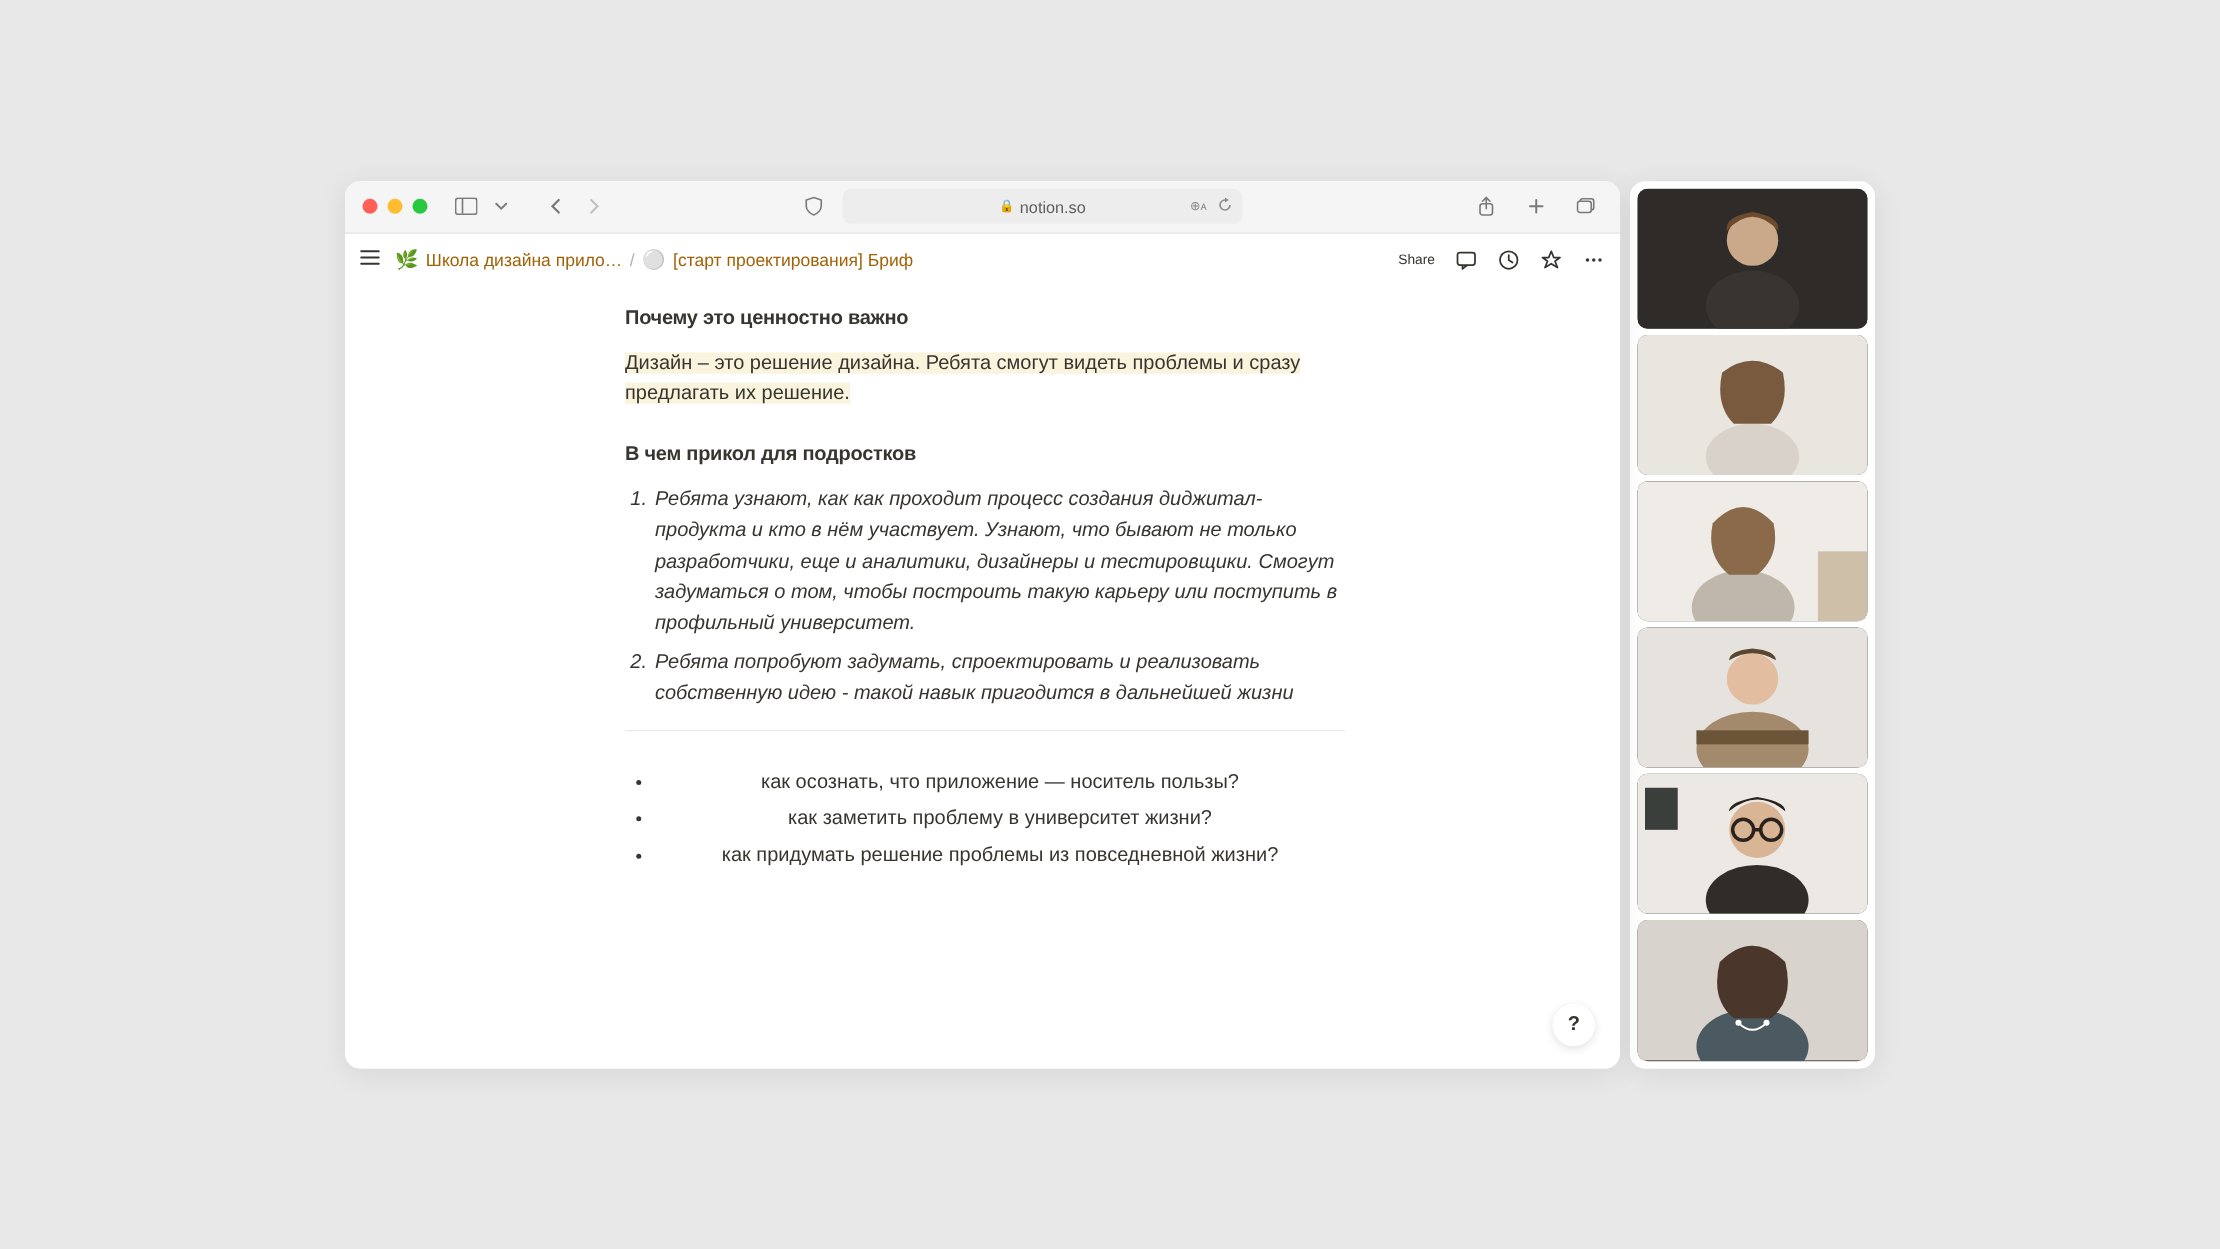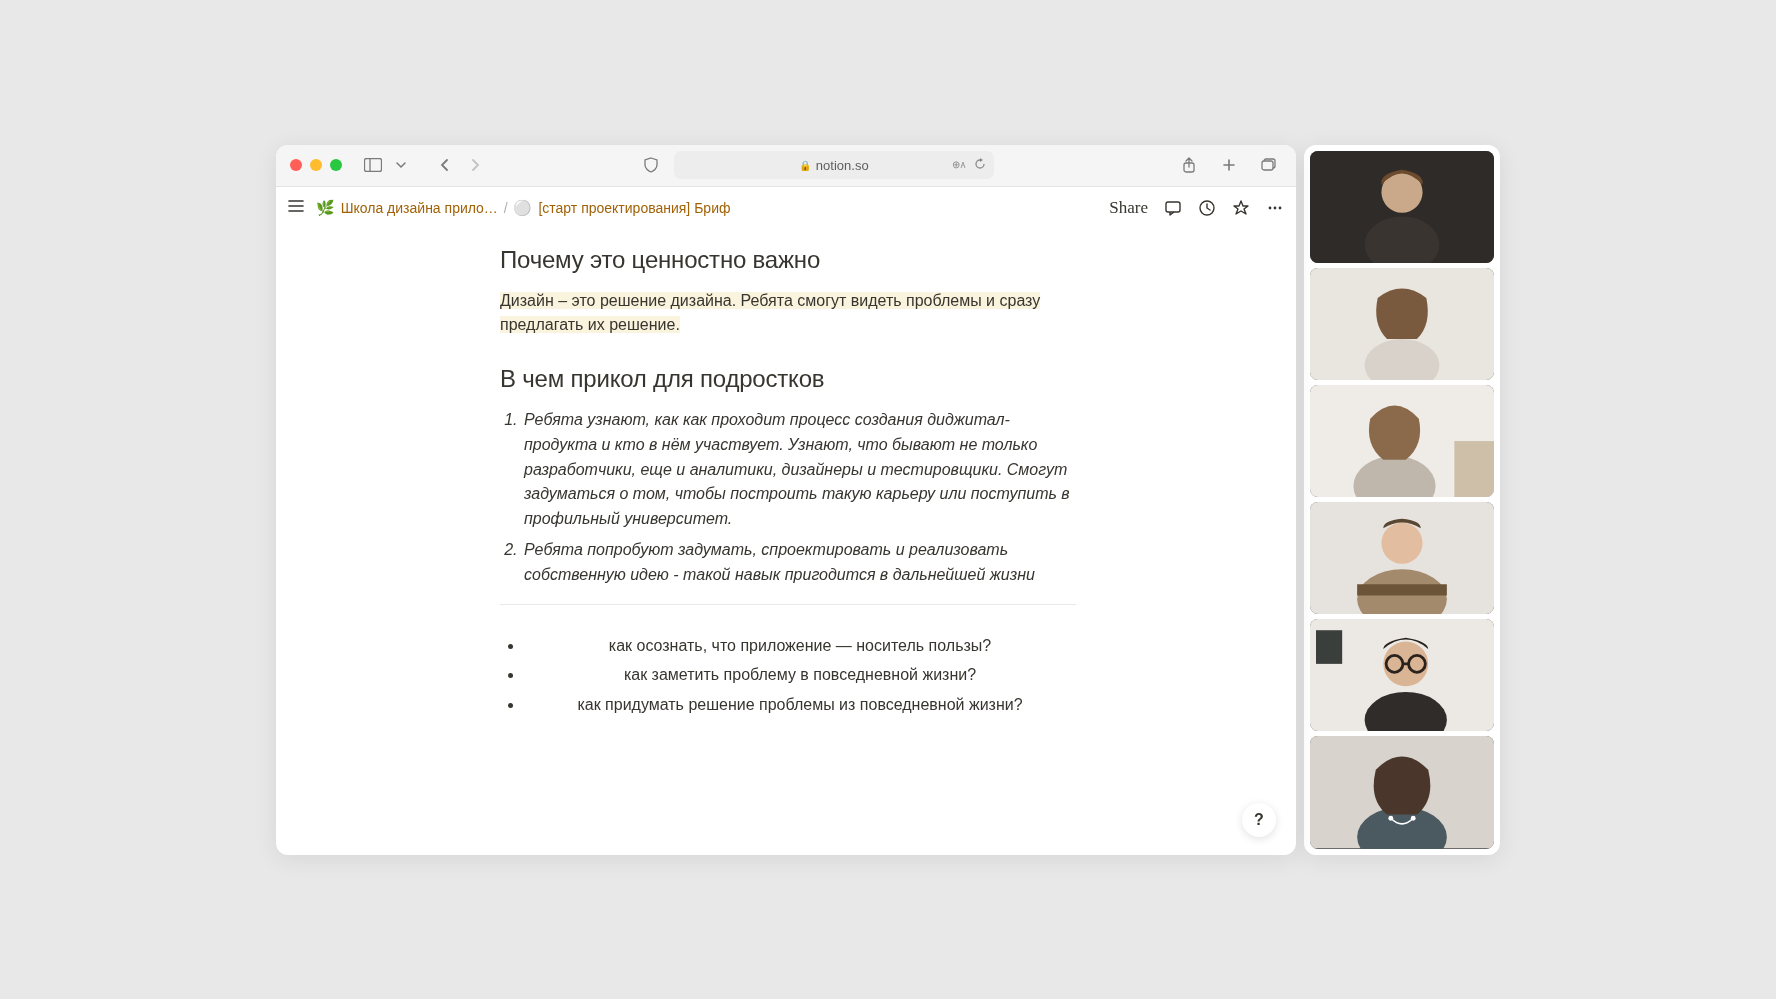--- a/index.html
+++ b/index.html
@@ -74,43 +74,43 @@
       gap: 10px;
       color: #37352f;
       font-size: 14px;
     }
     .hamburger { width:18px; color:#37352f; cursor:pointer;}
     .breadcrumb { display: flex; align-items: center; gap: 6px; color:#37352f;}
     .bc-emoji { font-size: 15px; }
     .bc-sep { color: #b3b1ad; }
     .bc-text { color: #a16207; cursor:pointer; }
     .topbar-spacer { flex: 1; }
-    .topbar-action { color:#37352f; font-size:17px; cursor:pointer; display:flex; align-items:center;font-family:Liberation Serif, serif;}
+    .topbar-action { color:#37352f; font-size:11px; cursor:pointer; display:flex; align-items:center;}
     .topbar-actions { display:flex; gap:16px; align-items:center;}
     .topbar-actions svg, .safari-icon-btn svg { display:block;}
 
     .notion-content {
       flex: 1;
       overflow-y: auto;
       padding: 6px 0 20px 0;
     }
     .doc {
       max-width: 580px;
       margin: 0 0 0 342px;
       transform: translateX(-118px);
       color: #37352f;
     }
     .doc { margin-left: 224px; max-width: 576px; }
     @media (min-width:0){
       .doc { margin-left: 0; padding-left: 342px; padding-right:0; max-width: 920px;}
       .doc > * { max-width: 576px; }
     }
     h2.section {
-      font-size: 24px;
-      font-weight: 400;
+      font-size: 16px;
+      font-weight: 700;
       margin: 10px 0 14px 0;
       line-height: 1.25;
       letter-spacing: -0.2px;
     }
     .para {
       font-size: 16px;
       line-height: 1.55;
       margin-bottom: 6px;
     }
     .hl { background: #faf3dd; }
@@ -316,21 +316,21 @@
         <h2 class="section" style="margin-top:26px">В чем прикол для подростков</h2>
         <ol class="doclist">
           <li>Ребята узнают, как как проходит процесс создания диджитал-продукта и кто в нём участвует. Узнают, что бывают не только разработчики, еще и аналитики, дизайнеры и тестировщики. Смогут задуматься о том, чтобы построить такую карьеру или поступить в профильный университет.</li>
           <li>Ребята попробуют задумать, спроектировать и реализовать собственную идею - такой навык пригодится в дальнейшей жизни</li>
         </ol>
 
         <hr class="sep">
 
         <ul class="bullets">
           <li>как осознать, что приложение — носитель пользы?</li>
-          <li>как заметить проблему в повседневной жизни?</li>
+          <li>как заметить проблему в университет жизни?</li>
           <li>как придумать решение проблемы из повседневной жизни?</li>
         </ul>
 
       </div>
     </div>
 
     <div class="help-fab">
       <span>?</span>
     </div>
 

